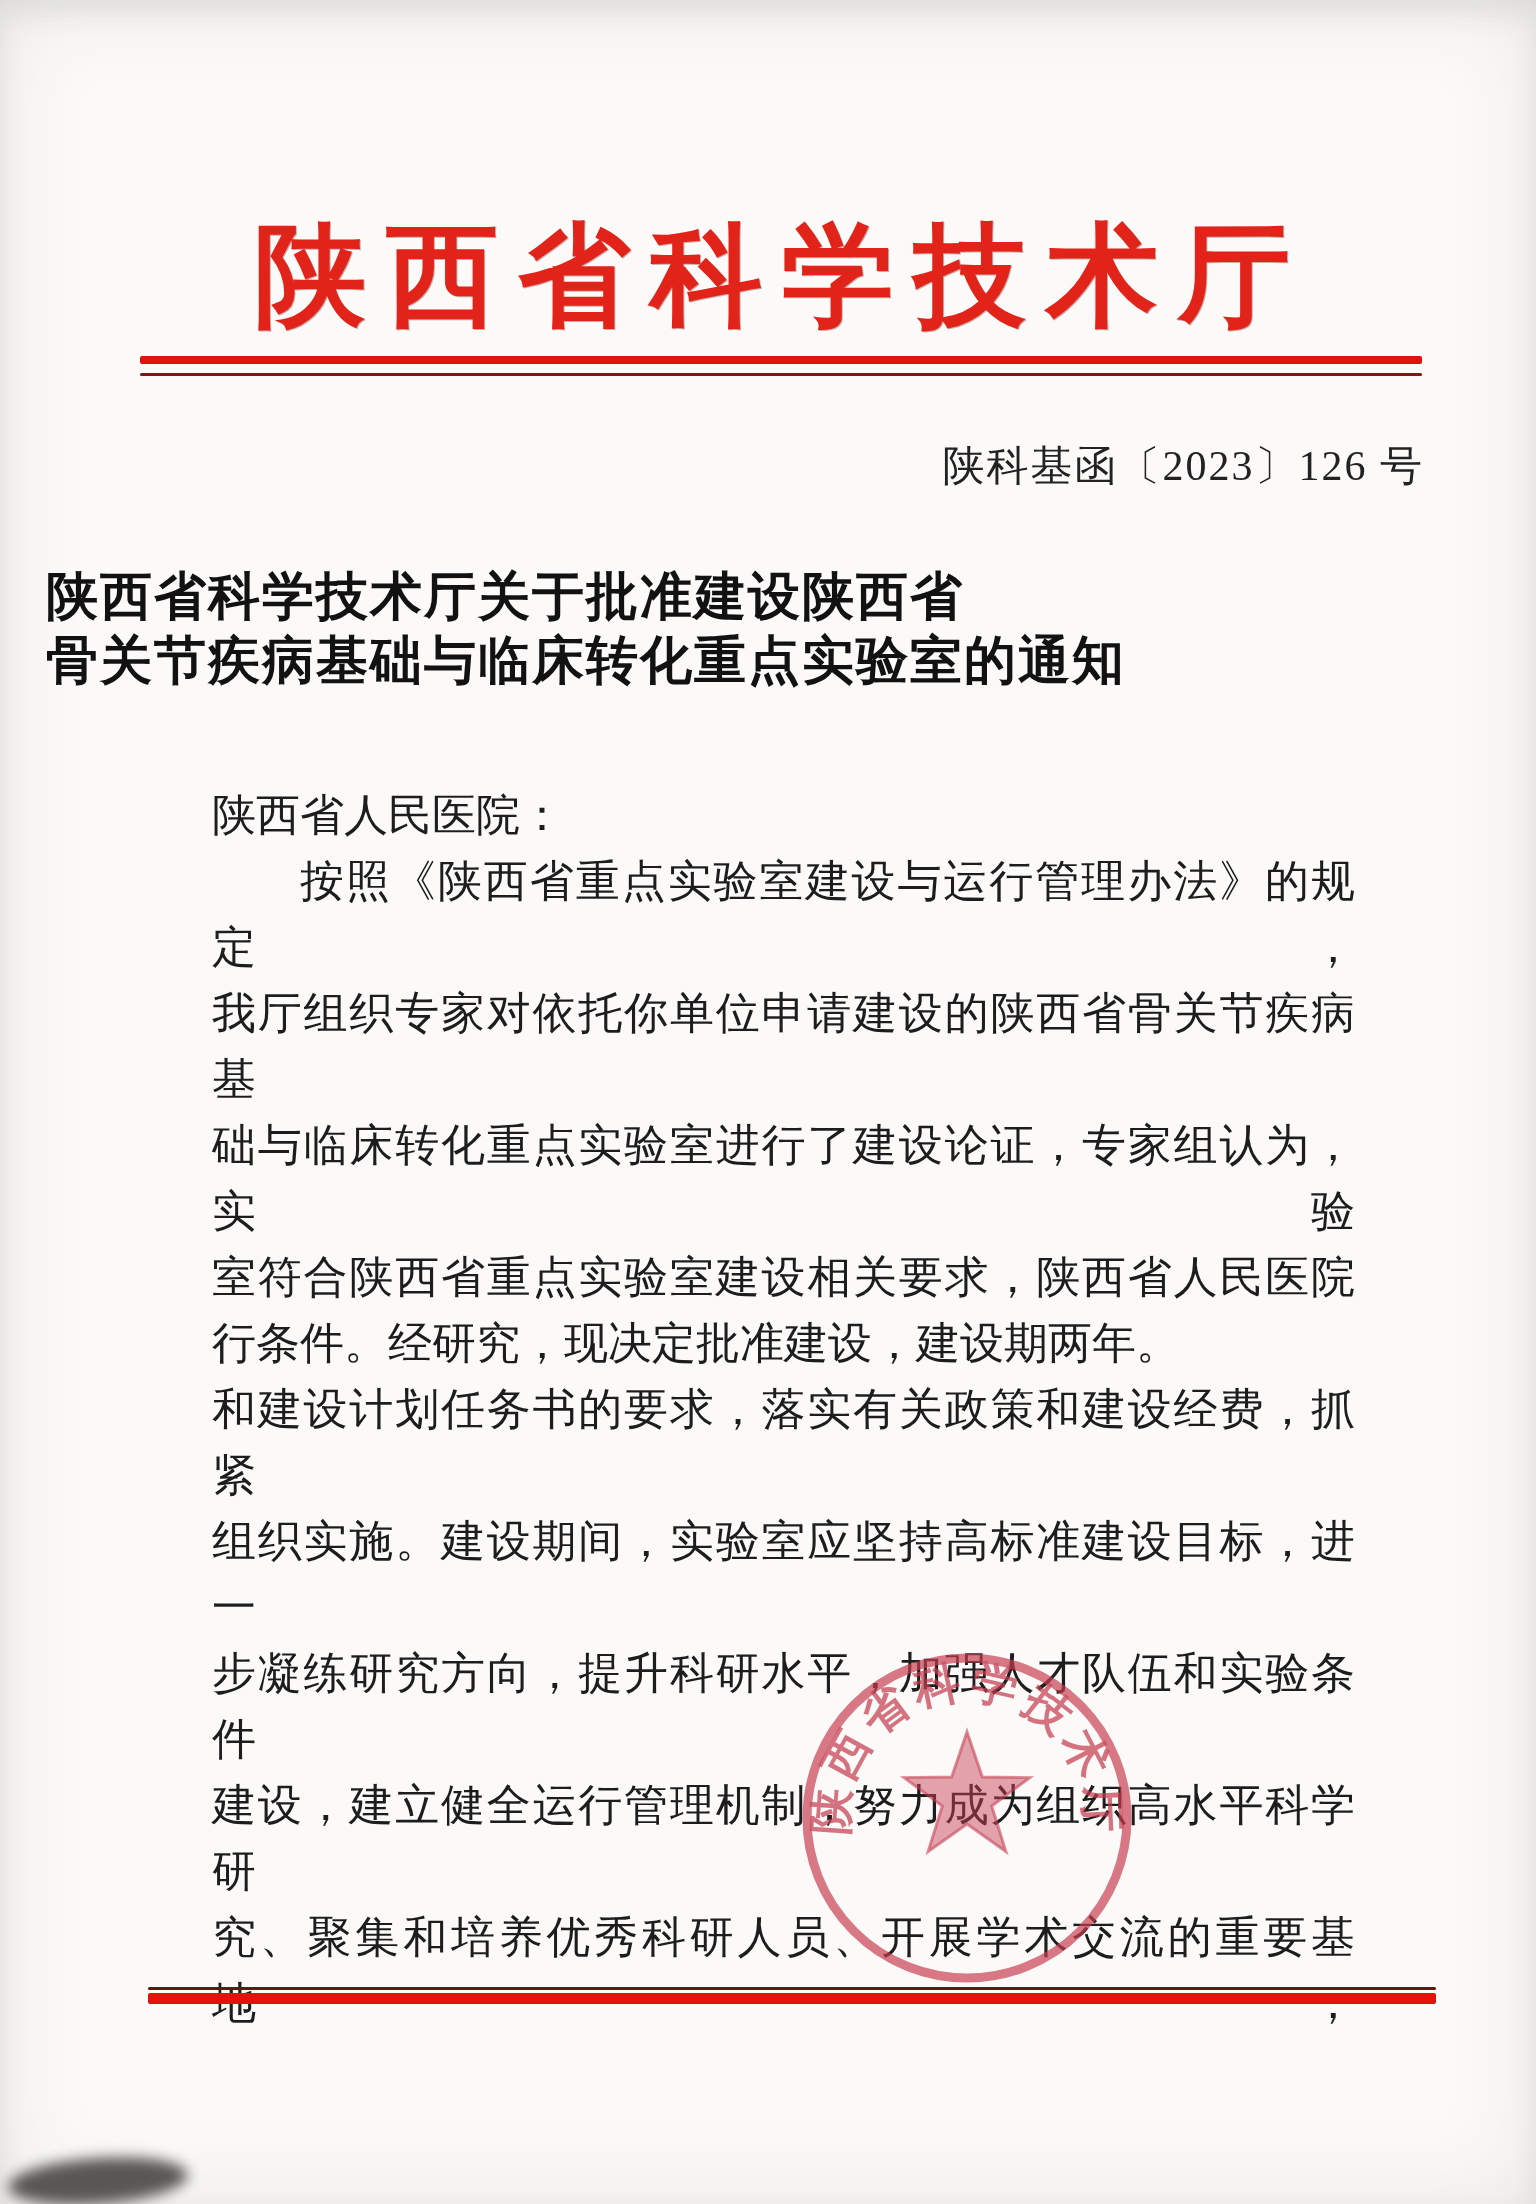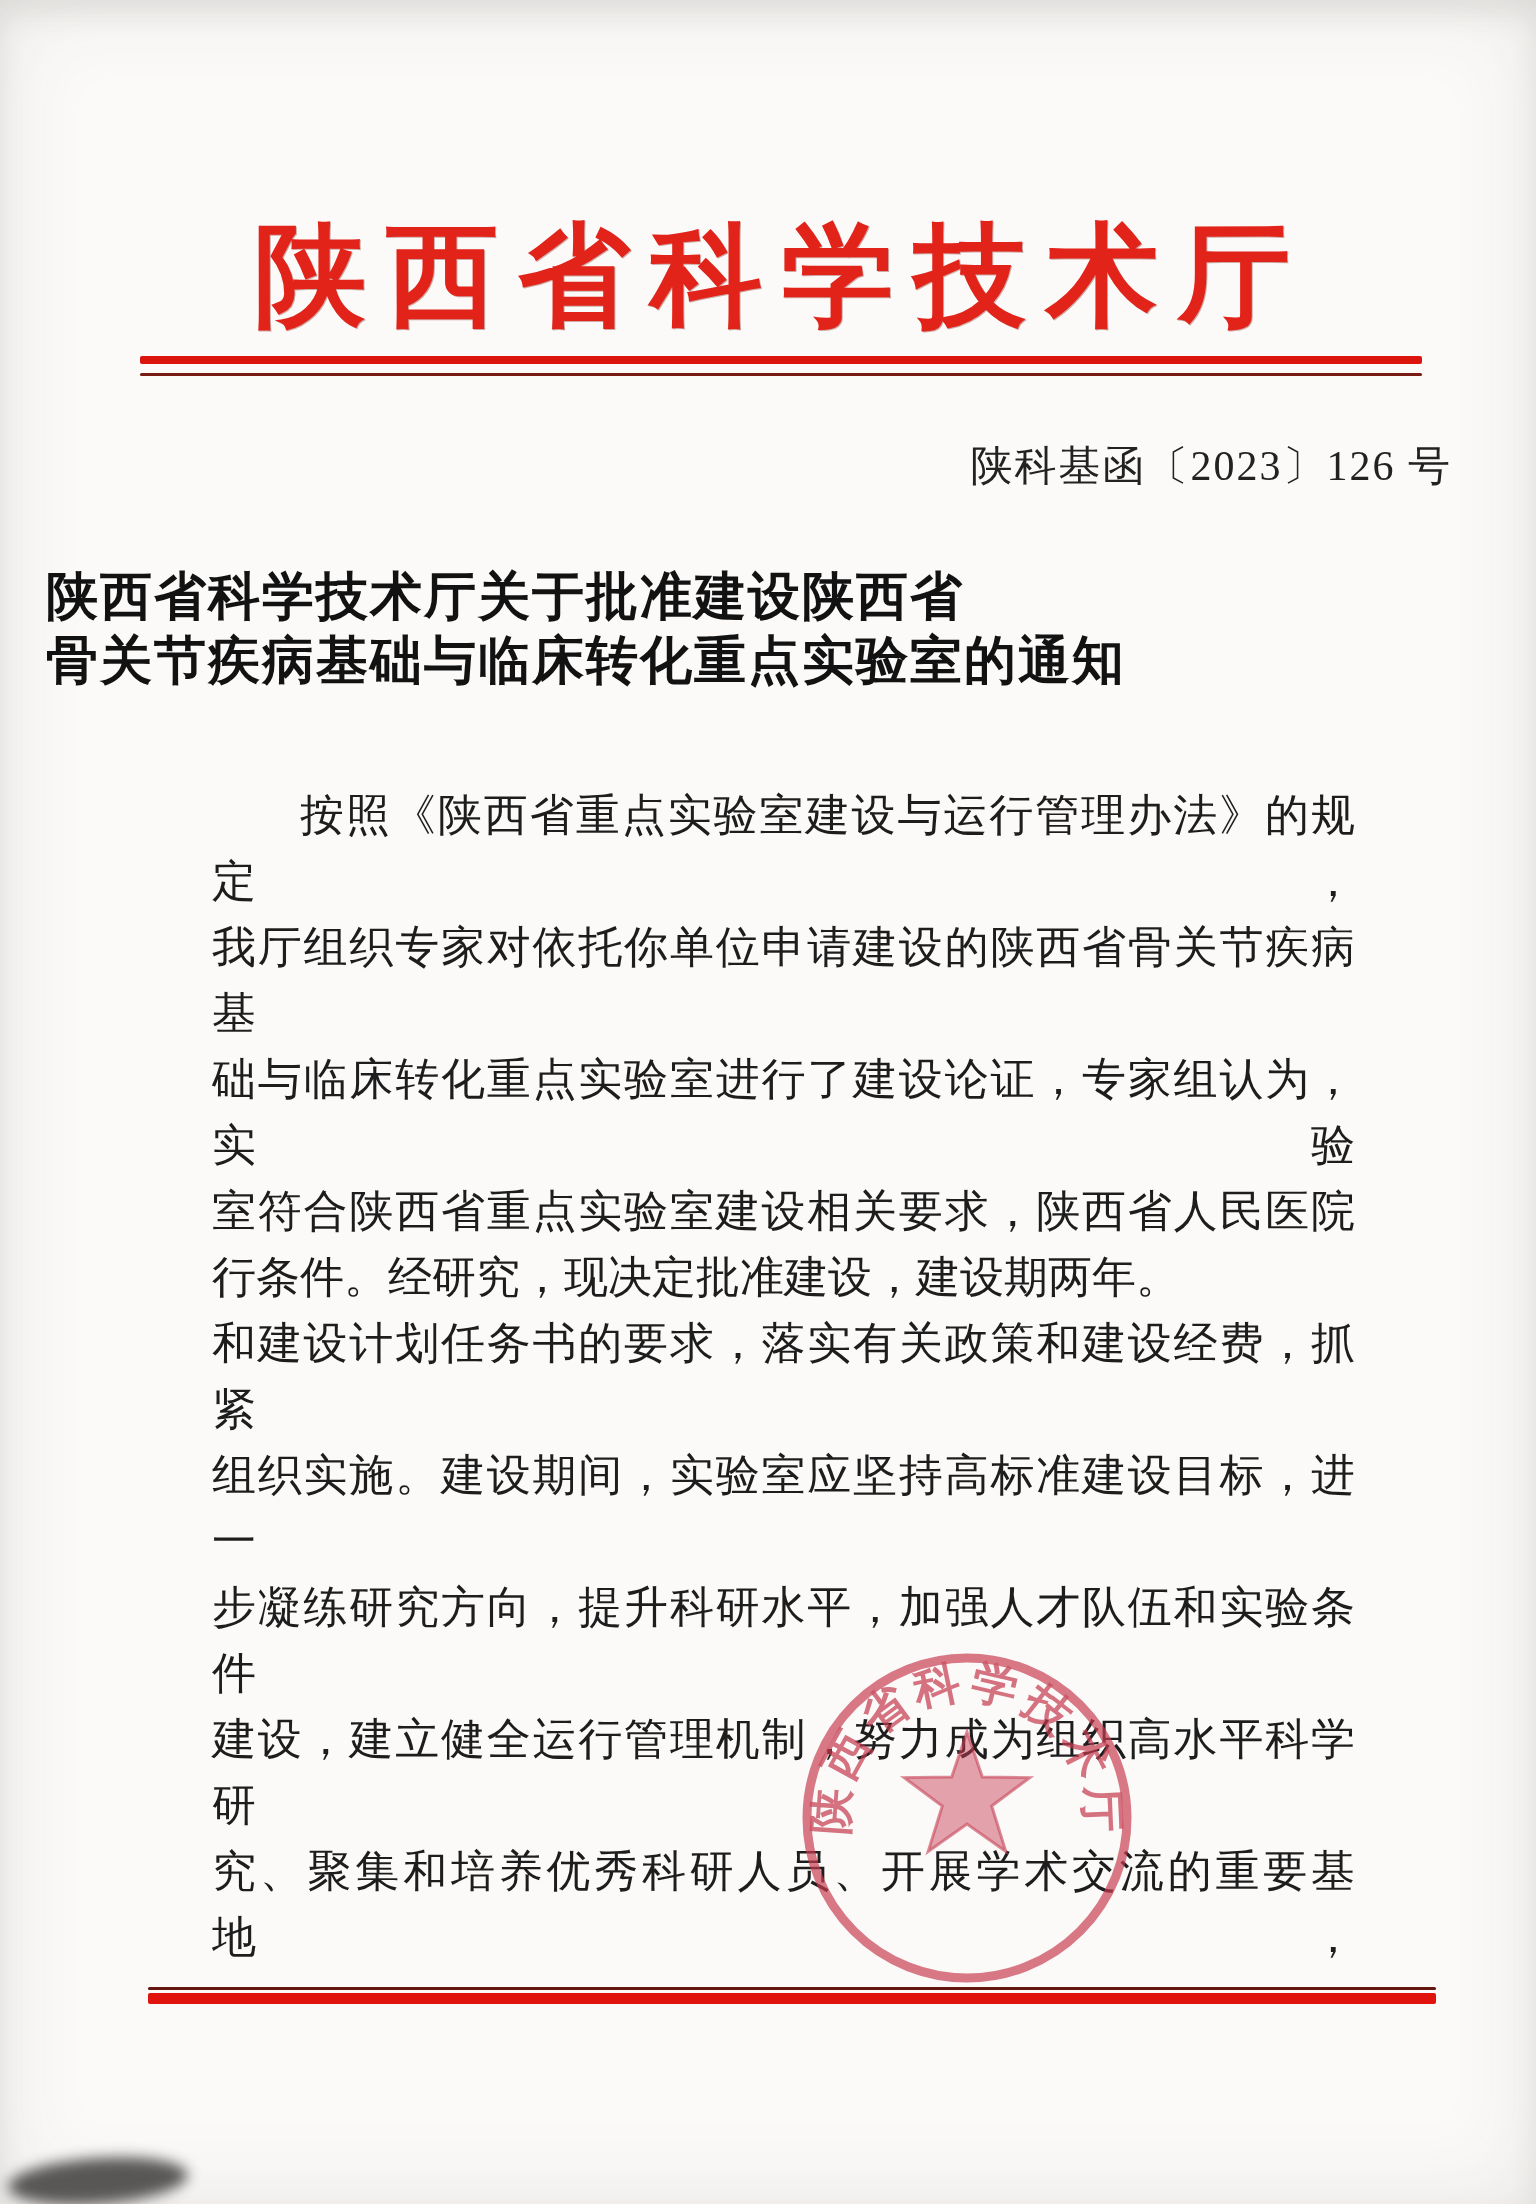--- a/index.html
+++ b/index.html
@@ -27,21 +27,21 @@
     color:#e2231a;
     text-shadow: 1px 1px 0 rgba(120,20,10,0.35);
     white-space:nowrap;
   }
   .rules { margin-top:24px; margin-left:140px; width:1282px; }
   .rule-thick-red { height:8px; background:#dc140e; border-radius:2px; }
   .rule-thin-dark { height:3px; margin-top:9px; background:#7a1a14; border-radius:2px; }
 
   .doc-number {
     margin-top:65px;
-    padding-right:84px;
+    padding-right:112px;
     text-align:right;
     font-size:42px;
     line-height:50px;
     color:#222;
     letter-spacing:2px;
     white-space:nowrap;
   }
 
   .doc-title {
     margin-top:74px;
@@ -99,20 +99,21 @@
 </div>
 
 <div class="doc-number">陕科基函〔2023〕126 号</div>
 
 <div class="doc-title">
   <div>陕西省科学技术厅关于批准建设陕西省</div>
   <div>骨关节疾病基础与临床转化重点实验室的通知</div>
 </div>
 
 <div class="body-block">
+  <div class="line">陕西省人民医院：</div>
   <div class="line just indent">按照《陕西省重点实验室建设与运行管理办法》的规定，</div>
   <div class="line just">我厅组织专家对依托你单位申请建设的陕西省骨关节疾病基</div>
   <div class="line just">础与临床转化重点实验室进行了建设论证，专家组认为，实验</div>
   <div class="line just">室符合陕西省重点实验室建设相关要求，陕西省人民医院</div>
   <div class="line">行条件。经研究，现决定批准建设，建设期两年。</div>
   <div class="line just">和建设计划任务书的要求，落实有关政策和建设经费，抓紧</div>
   <div class="line just">组织实施。建设期间，实验室应坚持高标准建设目标，进一</div>
   <div class="line just">步凝练研究方向，提升科研水平，加强人才队伍和实验条件</div>
   <div class="line just">建设，建立健全运行管理机制，努力成为组织高水平科学研</div>
   <div class="line just">究、聚集和培养优秀科研人员、开展学术交流的重要基地，</div>

